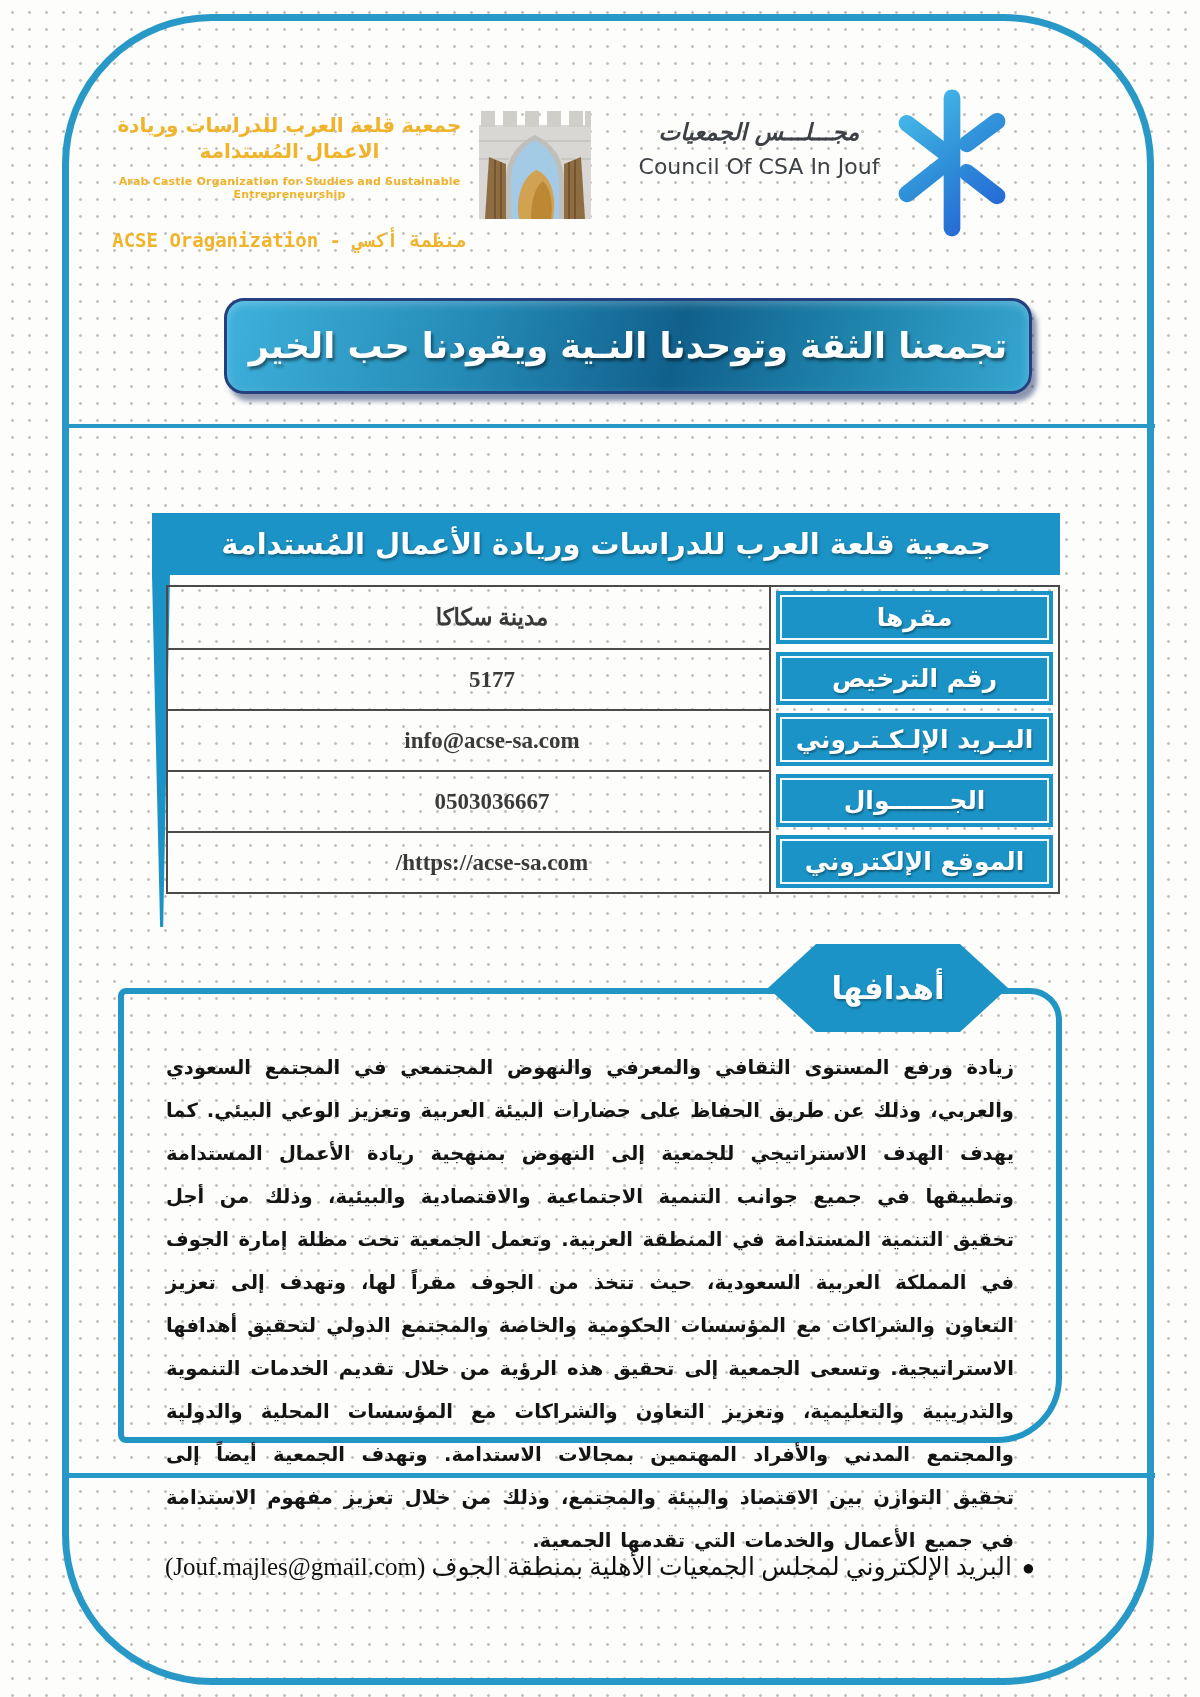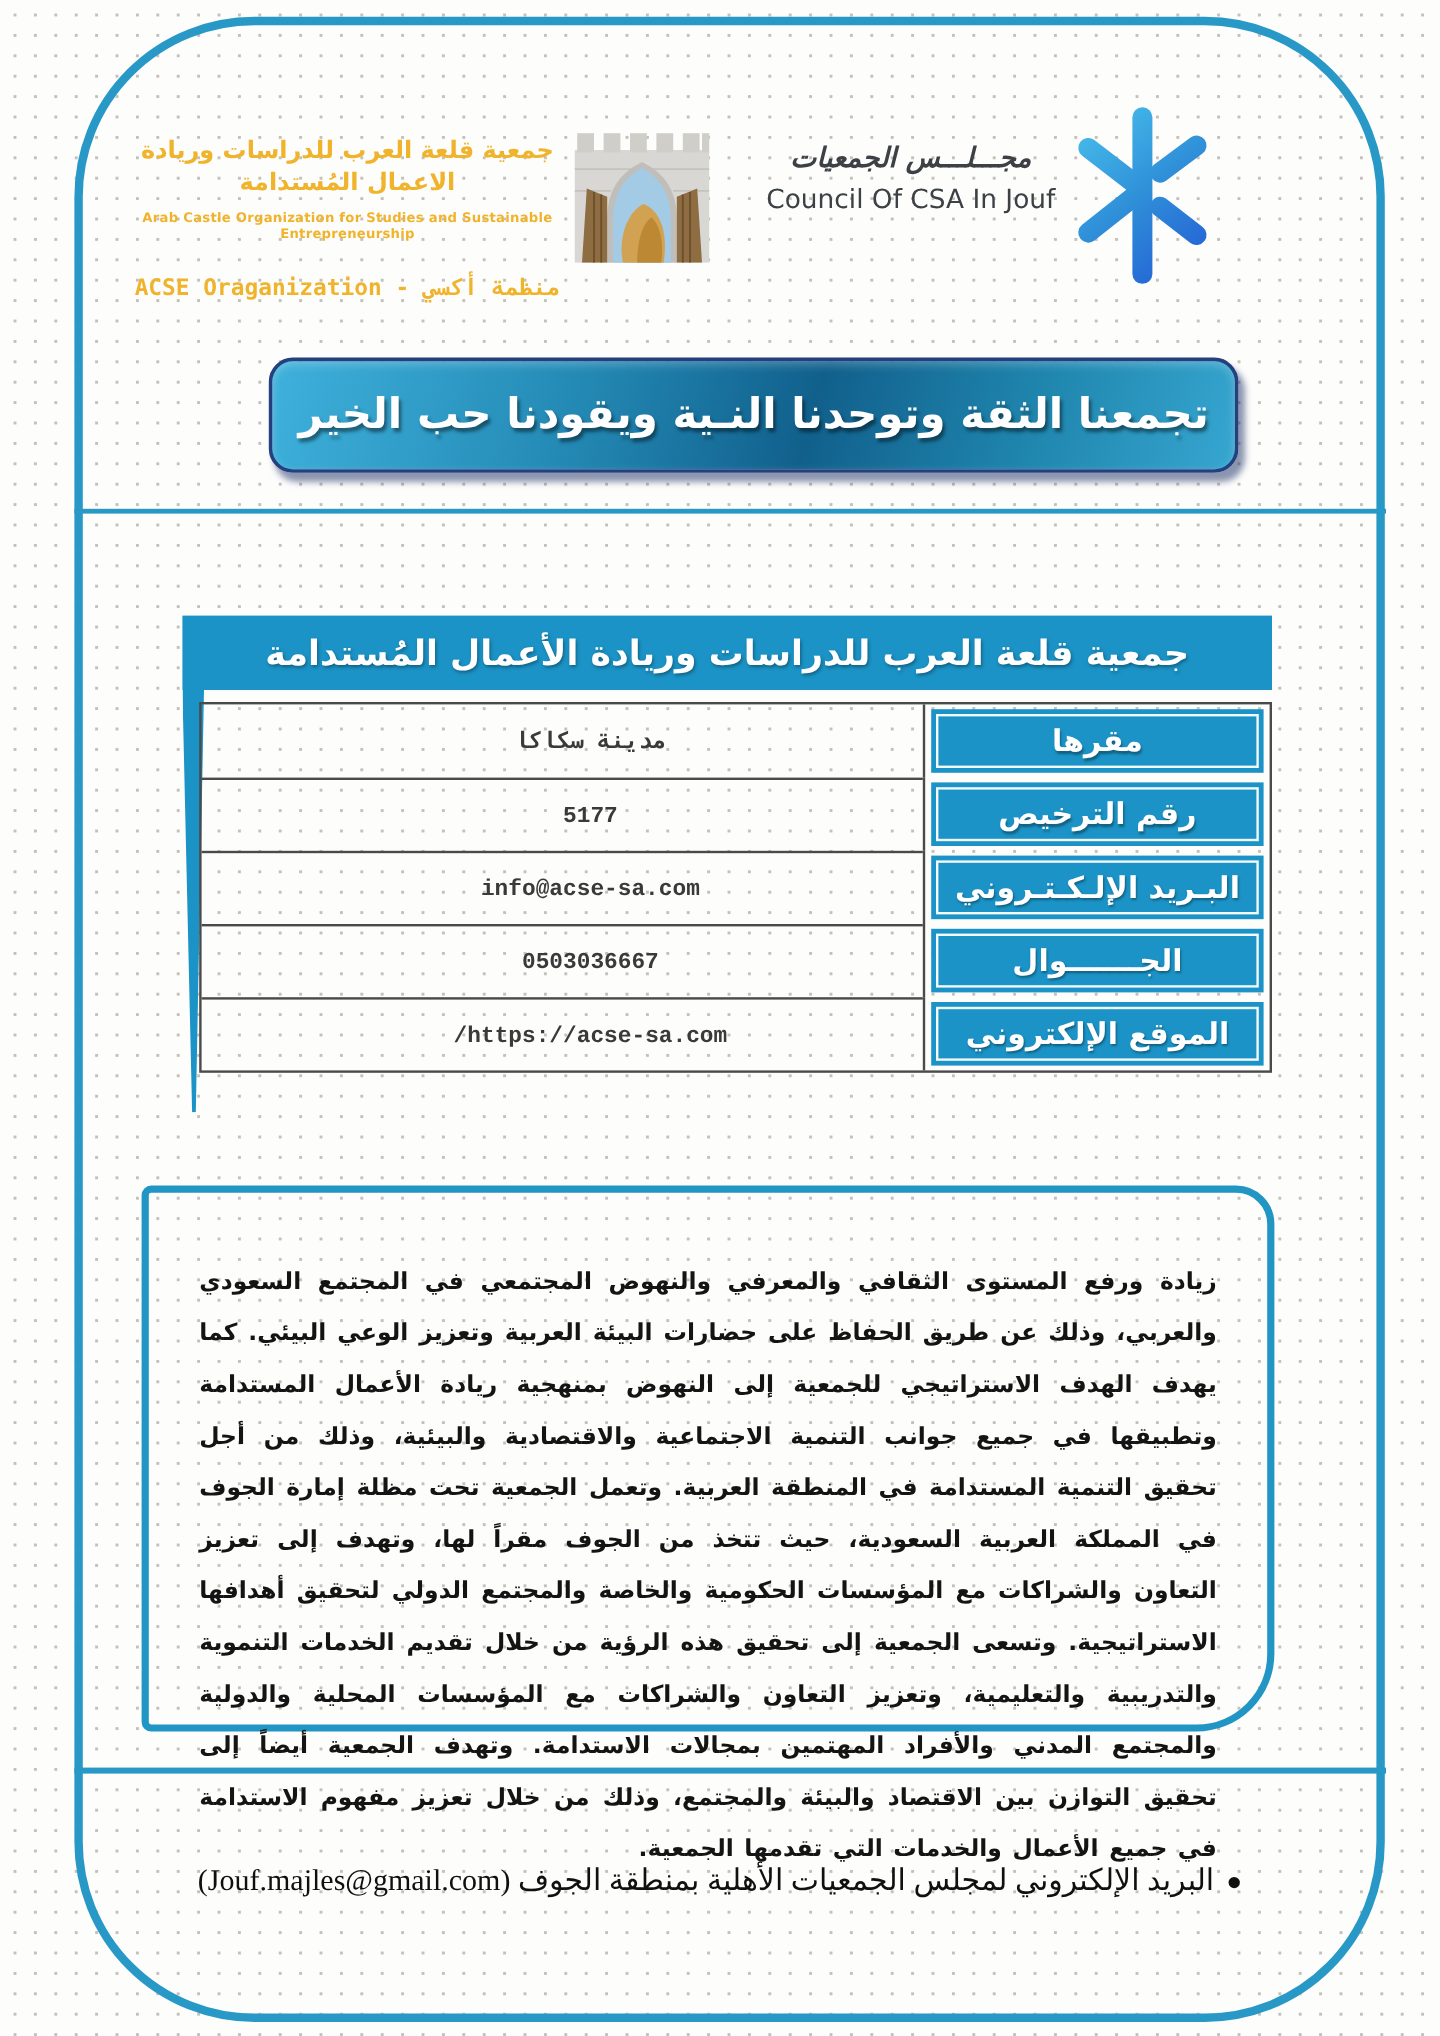--- a/index.html
+++ b/index.html
@@ -48,21 +48,21 @@
     clip-path:polygon(0 0,100% 0,62% 100%,45% 100%);
   }
   .tbl-body{position:absolute;left:14px;top:72px;width:894px;border:2px solid #4a4a4a;box-sizing:border-box;background:transparent;}
   .tbl-row{display:flex;flex-direction:row;direction:rtl;height:61px;}
   .cell-label{width:289px;position:relative;border-left:2px solid #4a4a4a;box-sizing:border-box;}
   .lbl-btn{position:absolute;inset:4px 5px;background:#1b93c6;display:flex;align-items:center;justify-content:center;}
   .lbl-btn::after{content:'';position:absolute;inset:4px;border:2px solid rgba(255,255,255,.95);pointer-events:none;}
   .lbl-text{color:#fff;font-size:25px;font-weight:bold;text-shadow:1px 2px 2px rgba(0,0,0,.35);white-space:nowrap;}
   .cell-value{
     flex:1;display:flex;align-items:center;justify-content:center;direction:rtl;
-    font-family:Liberation Mono, monospace;font-weight:bold;font-size:19px;color:#3a3a3a;padding-left:47px;
+    font-family:Liberation Serif, serif;font-weight:bold;font-size:23px;color:#3a3a3a;padding-left:47px;
   }
   .tbl-row + .tbl-row .cell-value{border-top:2px solid #4a4a4a;}
   .tbl-row + .tbl-row .cell-label{margin-top:0;}
   
   .goals-box{
     position:absolute;left:118px;top:988px;width:944px;height:455px;box-sizing:border-box;
     border:6px solid #2196c5;border-radius:8px 32px 65px 8px;
     padding:52px 42px 0 42px;z-index:1;
   }
   .goals-text{
@@ -201,20 +201,23 @@
         </div>
         <div class="cell-value">https://acse-sa.com/</div>
       </div>
 
     </div>
   </div>
 
   <div class="goals-box">
     <div class="goals-text">زيادة ورفع المستوى الثقافي والمعرفي والنهوض المجتمعي في المجتمع السعودي والعربي، وذلك عن طريق الحفاظ على حضارات البيئة العربية وتعزيز الوعي البيئي. كما يهدف الهدف الاستراتيجي للجمعية إلى النهوض بمنهجية ريادة الأعمال المستدامة وتطبيقها في جميع جوانب التنمية الاجتماعية والاقتصادية والبيئية، وذلك من أجل تحقيق التنمية المستدامة في المنطقة العربية. وتعمل الجمعية تحت مظلة إمارة الجوف في المملكة العربية السعودية، حيث تتخذ من الجوف مقراً لها، وتهدف إلى تعزيز التعاون والشراكات مع المؤسسات الحكومية والخاصة والمجتمع الدولي لتحقيق أهدافها الاستراتيجية. وتسعى الجمعية إلى تحقيق هذه الرؤية من خلال تقديم الخدمات التنموية والتدريبية والتعليمية، وتعزيز التعاون والشراكات مع المؤسسات المحلية والدولية والمجتمع المدني والأفراد المهتمين بمجالات الاستدامة. وتهدف الجمعية أيضاً إلى تحقيق التوازن بين الاقتصاد والبيئة والمجتمع، وذلك من خلال تعزيز مفهوم الاستدامة في جميع الأعمال والخدمات التي تقدمها الجمعية.</div>
   </div>
+  <div class="goals-badge">
+    <span class="badge-text">أهدافها</span>
+  </div>
 
   <div class="hr-divider hr-bottom"></div>
 
   <div class="footer-note">
     <span class="bullet">●</span><span>البريد الإلكتروني لمجلس الجمعيات الأهلية بمنطقة الجوف (Jouf.majles@gmail.com)</span>
   </div>
 
 </div>
 
 </body></html>

